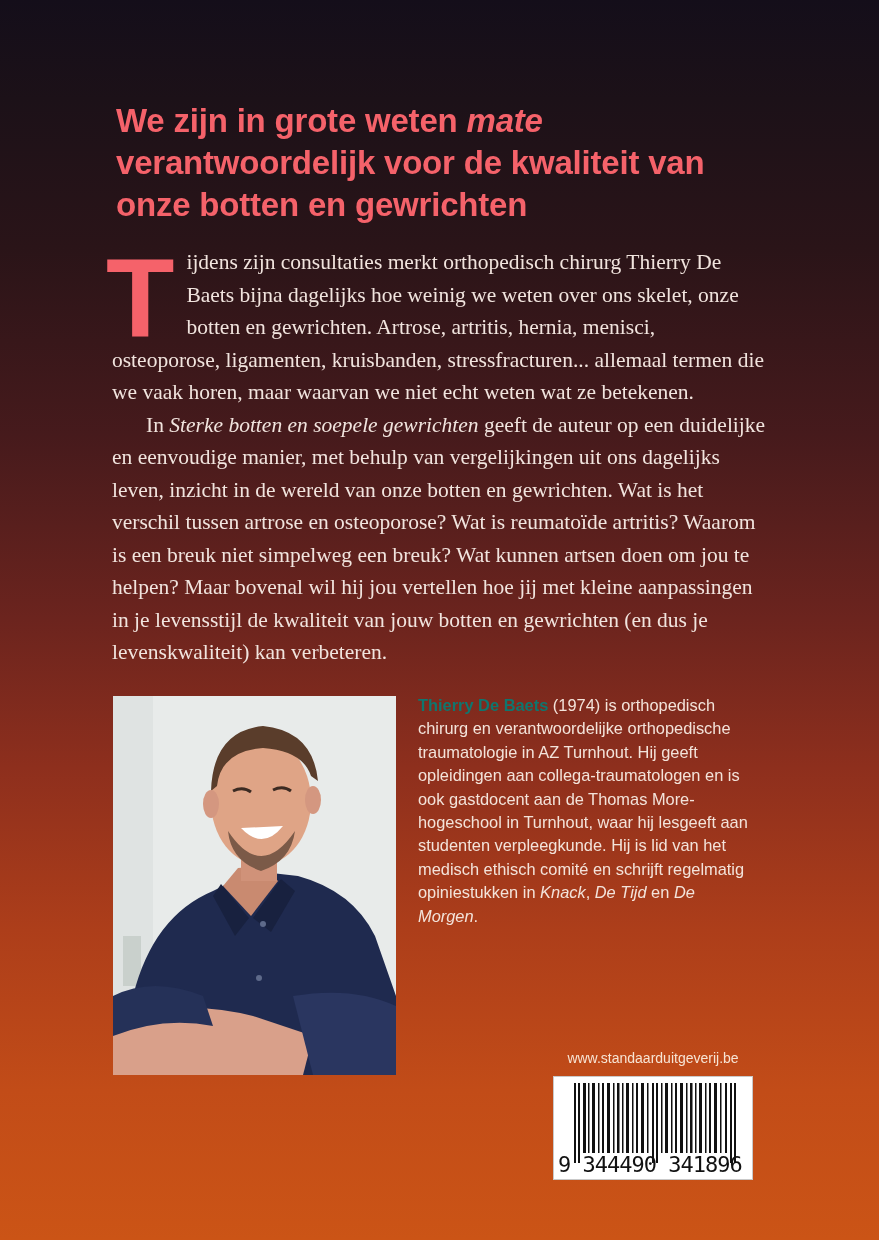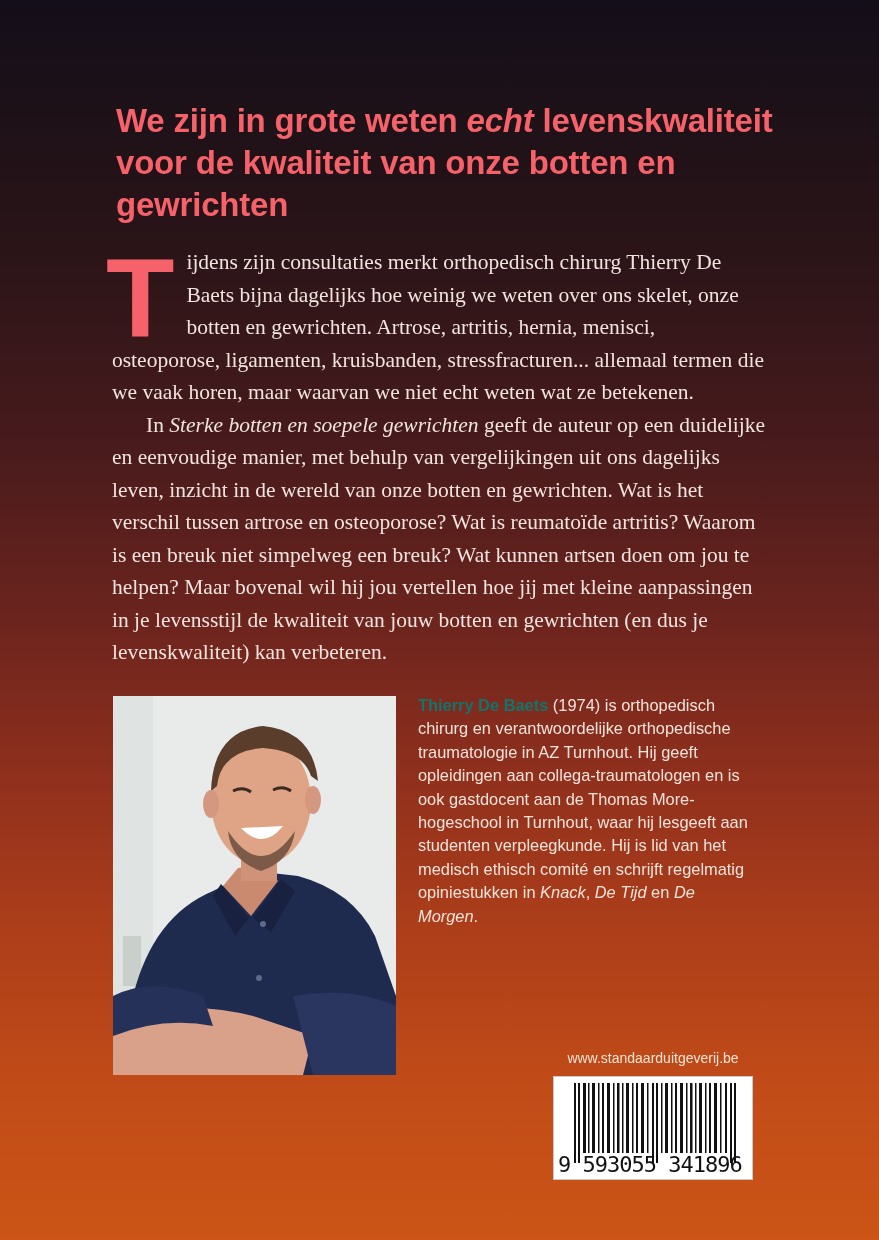--- a/index.html
+++ b/index.html
@@ -99,21 +99,21 @@
       font-size: 22px;
       line-height: 24px;
       color: #111;
       letter-spacing: -1px;
       background: transparent;
     }
   </style>
 </head>
 <body>
 
-<h1 class="headline"><span>We zijn in grote weten </span><em>echt</em><span> levenskwaliteit voor de kwaliteit van onze botten en gewrichten</span></h1>
+<h1 class="headline"><span>We zijn in grote weten </span><em>mate</em><span> verantwoordelijk voor de kwaliteit van onze botten en gewrichten</span></h1>
 
 <div class="intro">
   <p><span class="dropcap">T</span><span>ijdens zijn consultaties merkt orthopedisch chirurg Thierry De Baets bijna dagelijks hoe weinig we weten over ons skelet, onze botten en gewrichten. Artrose, artritis, hernia, menisci, osteoporose, ligamenten, kruisbanden, stressfracturen... allemaal termen die we vaak horen, maar waarvan we niet echt weten wat ze betekenen.</span></p>
   <p class="indent"><span>In </span><em>Sterke botten en soepele gewrichten</em><span> geeft de auteur op een duidelijke en eenvoudige manier, met behulp van vergelijkingen uit ons dagelijks leven, inzicht in de wereld van onze botten en gewrichten. Wat is het verschil tussen artrose en osteoporose? Wat is reumatoïde artritis? Waarom is een breuk niet simpelweg een breuk? Wat kunnen artsen doen om jou te helpen? Maar bovenal wil hij jou vertellen hoe jij met kleine aanpassingen in je levensstijl de kwaliteit van jouw botten en gewrichten (en dus je levenskwaliteit) kan verbeteren.</span></p>
 </div>
 
 <div class="photo-frame" aria-label="Portrait of Thierry De Baets smiling with arms crossed, wearing a navy shirt">
   <svg width="283" height="379" viewBox="0 0 283 379" xmlns="http://www.w3.org/2000/svg">
     <rect x="0" y="0" width="283" height="379" fill="#e8ebea"></rect>
     <rect x="0" y="0" width="40" height="379" fill="#dfe3e2"></rect>
@@ -186,14 +186,14 @@
       <rect x="125" y="0" width="3" height="70"></rect>
       <rect x="131" y="0" width="1.5" height="70"></rect>
       <rect x="135" y="0" width="2" height="70"></rect>
       <rect x="140" y="0" width="3" height="70"></rect>
       <rect x="146" y="0" width="1.5" height="70"></rect>
       <rect x="151" y="0" width="2" height="70"></rect>
       <rect x="156" y="0" width="2" height="80"></rect>
       <rect x="160" y="0" width="2" height="80"></rect>
     </g>
   </svg>
-  <div class="digits">9 593055 341896</div>
+  <div class="digits">9 344490 341896</div>
 </div>
 
 </body></html>

